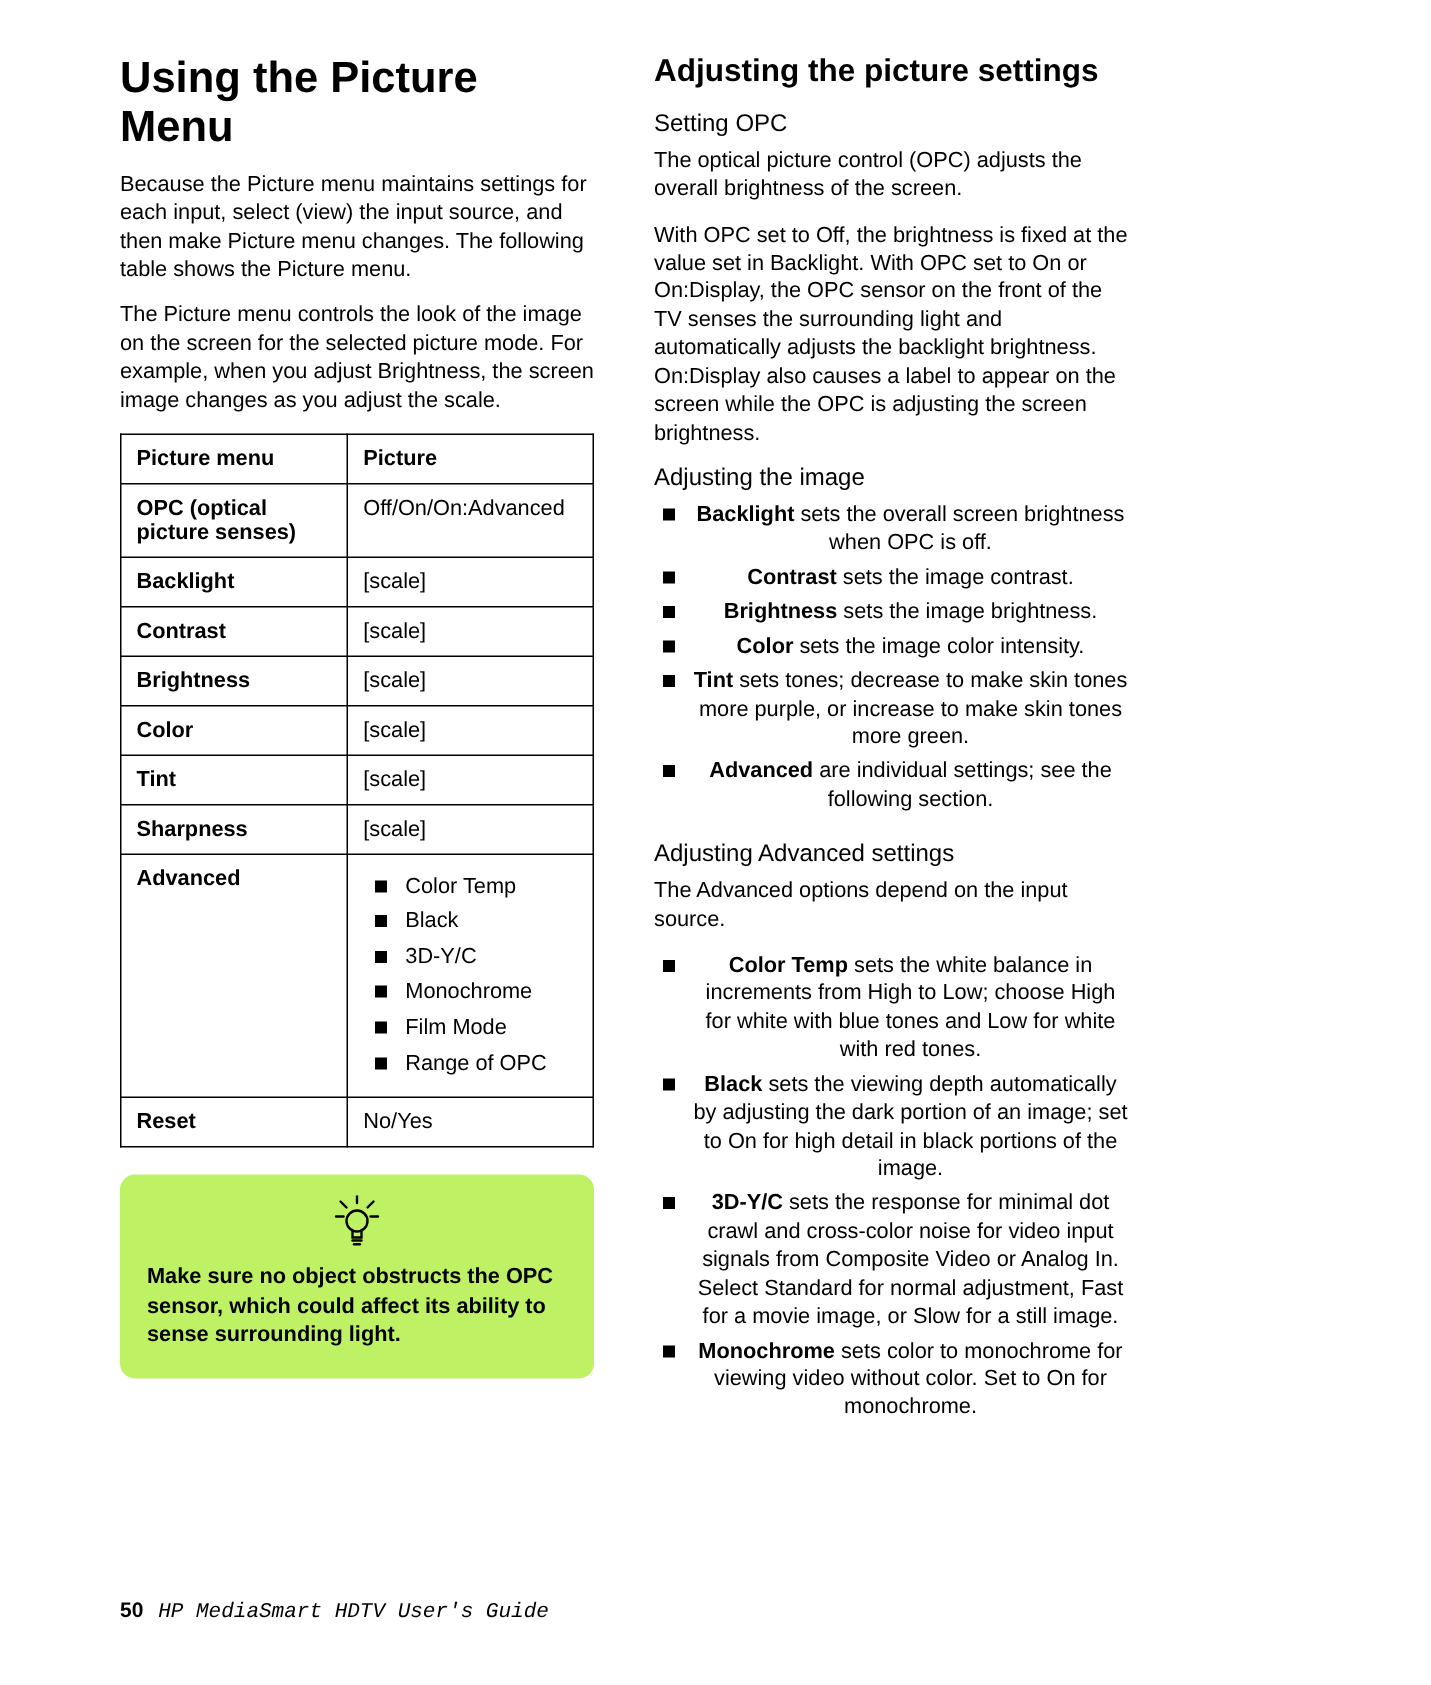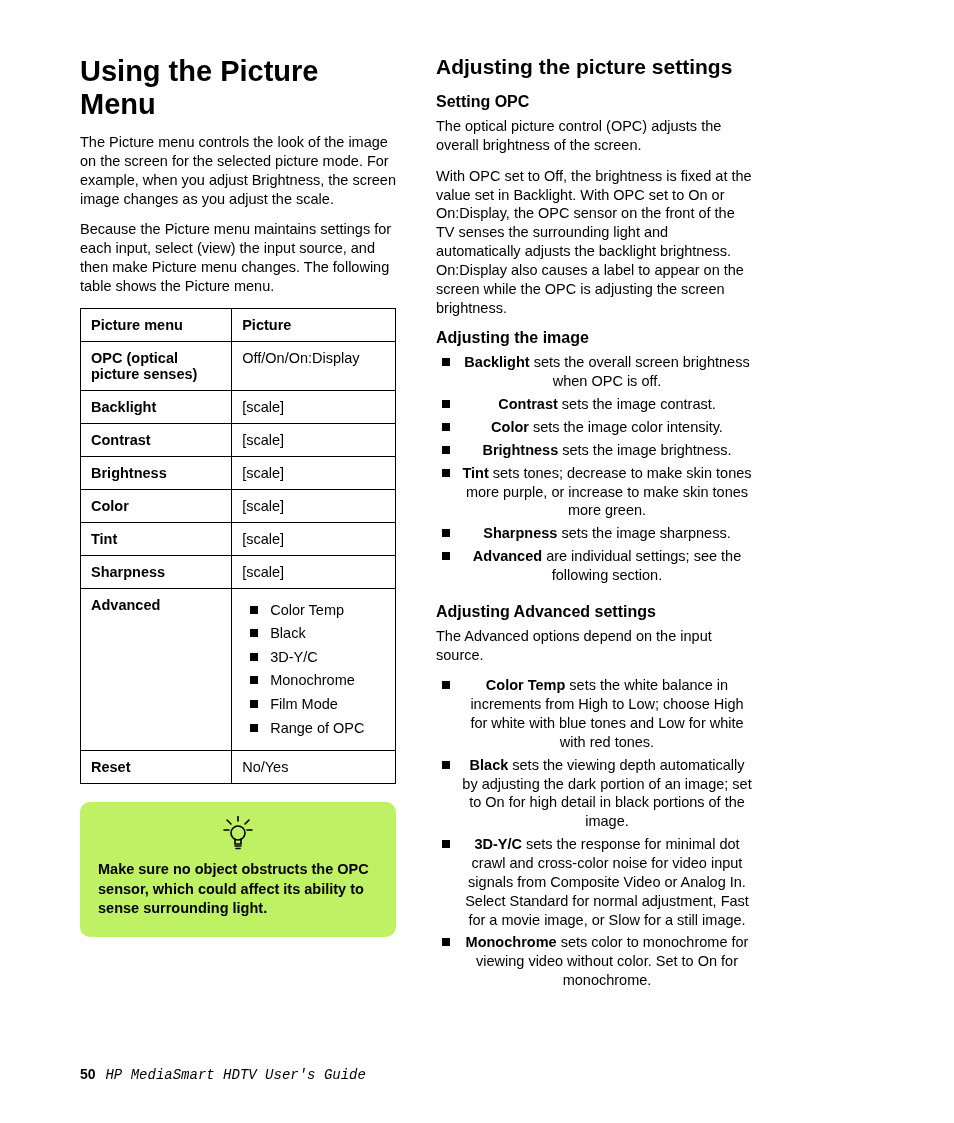--- a/index.html
+++ b/index.html
@@ -8,21 +8,21 @@
     padding: 0;
     width: 954px;
     font-family: "Futura", "Trebuchet MS", Arial, sans-serif;
     color: #000;
     background: #fff;
   }
   .page {
     width: 822px;
     min-height: 1123px;
     box-sizing: border-box;
-    padding: 55px 70px 40px 80px;
+    padding: 36px 70px 40px 80px;
     position: relative;
   }
   .columns {
     display: flex;
     gap: 40px;
   }
   .col {
     flex: 1 1 0;
     min-width: 0;
   }
@@ -32,21 +32,21 @@
     margin: 0 0 12px 0;
     letter-spacing: 0px;
   }
   h2.section {
     font-size: 21px;
     font-weight: 800;
     margin: 0 0 14px 0;
   }
   h3.subsection {
     font-size: 16px;
-    font-weight: 700;
+    font-weight: 400;
     margin: 12px 0 6px 0;
   }
   p.body {
     font-size: 14.5px;
     line-height: 1.3;
     margin: 0 0 12px 0;
     font-weight: 400;
   }
   table.menu {
     border-collapse: collapse;
@@ -146,32 +146,32 @@
   .b { font-weight: 800; }
 </style>
 </head>
 <body>
 
 <div class="page">
   <div class="columns">
 
     <div class="col">
       <h1 class="title">Using the Picture Menu</h1>
+      <p class="body">Because the Picture menu maintains settings for each input, select (view) the input source, and then make Picture menu changes. The following table shows the Picture menu.</p>
       <p class="body">The Picture menu controls the look of the image on the screen for the selected picture mode. For example, when you adjust Brightness, the screen image changes as you adjust the scale.</p>
-      <p class="body">Because the Picture menu maintains settings for each input, select (view) the input source, and then make Picture menu changes. The following table shows the Picture menu.</p>
 
       <table class="menu">
         <tbody>
             <tr>
           <th>Picture menu</th>
           <th>Picture</th>
         </tr>
         <tr>
           <td class="row-head">OPC (optical picture senses)</td>
-          <td>Off/On/On:Display</td>
+          <td>Off/On/On:Advanced</td>
         </tr>
         <tr>
           <td class="row-head">Backlight</td>
           <td>[scale]</td>
         </tr>
         <tr>
           <td class="row-head">Contrast</td>
           <td>[scale]</td>
         </tr>
         <tr>
@@ -236,24 +236,23 @@
       <h2 class="section">Adjusting the picture settings</h2>
 
       <h3 class="subsection">Setting OPC</h3>
       <p class="body">The optical picture control (OPC) adjusts the overall brightness of the screen.</p>
       <p class="body">With OPC set to Off, the brightness is fixed at the value set in Backlight. With OPC set to On or On:Display, the OPC sensor on the front of the TV senses the surrounding light and automatically adjusts the backlight brightness. On:Display also causes a label to appear on the screen while the OPC is adjusting the screen brightness.</p>
 
       <h3 class="subsection">Adjusting the image</h3>
       <ul class="squares">
         <li><span class="b">Backlight</span><span> sets the overall screen brightness when OPC is off.</span></li>
         <li><span class="b">Contrast</span><span> sets the image contrast.</span></li>
+        <li><span class="b">Brightness</span><span> sets the image brightness.</span></li>
         <li><span class="b">Color</span><span> sets the image color intensity.</span></li>
-        <li><span class="b">Brightness</span><span> sets the image brightness.</span></li>
         <li><span class="b">Tint</span><span> sets tones; decrease to make skin tones more purple, or increase to make skin tones more green.</span></li>
-        <li><span class="b">Sharpness</span><span> sets the image sharpness.</span></li>
         <li><span class="b">Advanced</span><span> are individual settings; see the following section.</span></li>
       </ul>
 
       <h3 class="subsection" style="margin-top:18px">Adjusting Advanced settings</h3>
       <p class="body">The Advanced options depend on the input source.</p>
       <ul class="squares">
         <li><span class="b">Color Temp</span><span> sets the white balance in increments from High to Low; choose High for white with blue tones and Low for white with red tones.</span></li>
         <li><span class="b">Black</span><span> sets the viewing depth automatically by adjusting the dark portion of an image; set to On for high detail in black portions of the image.</span></li>
         <li><span class="b">3D-Y/C</span><span> sets the response for minimal dot crawl and cross-color noise for video input signals from Composite Video or Analog In. Select Standard for normal adjustment, Fast for a movie image, or Slow for a still image.</span></li>
         <li><span class="b">Monochrome</span><span> sets color to monochrome for viewing video without color. Set to On for monochrome.</span></li>

